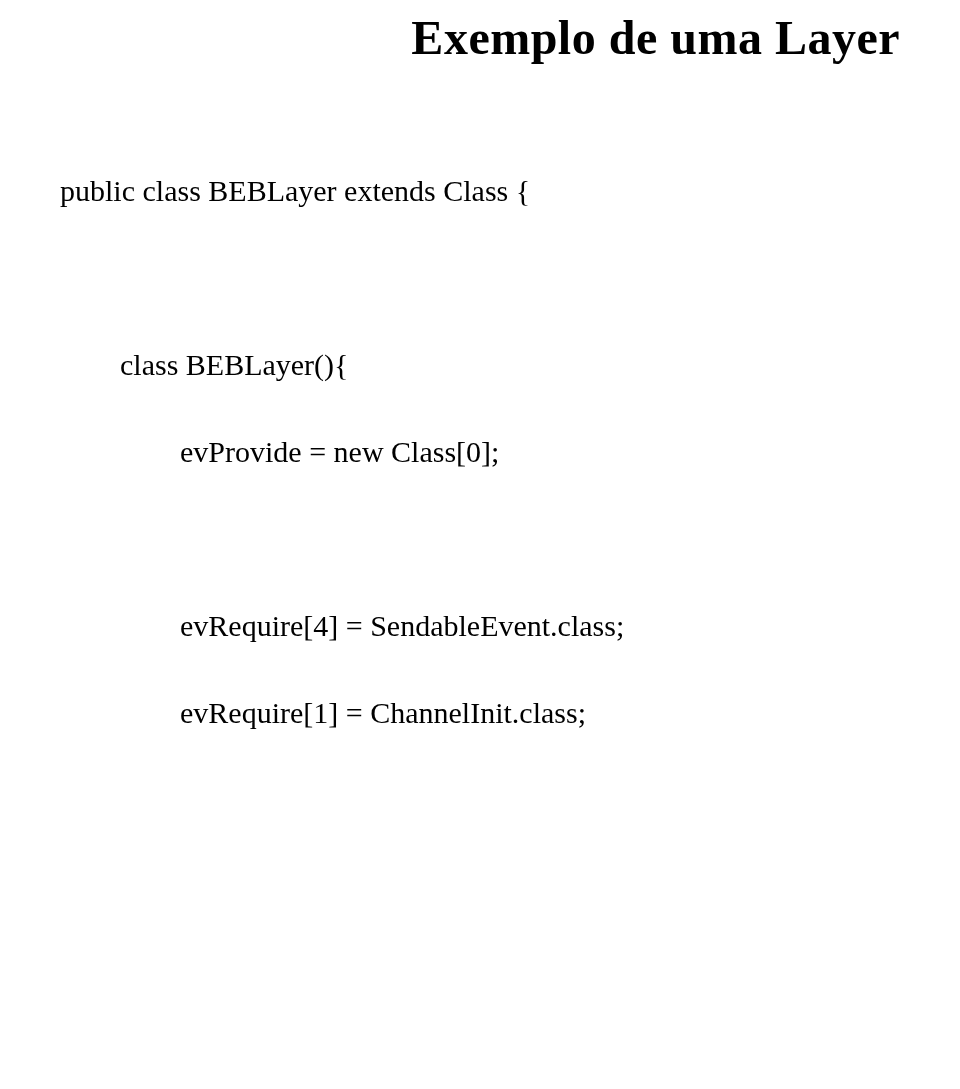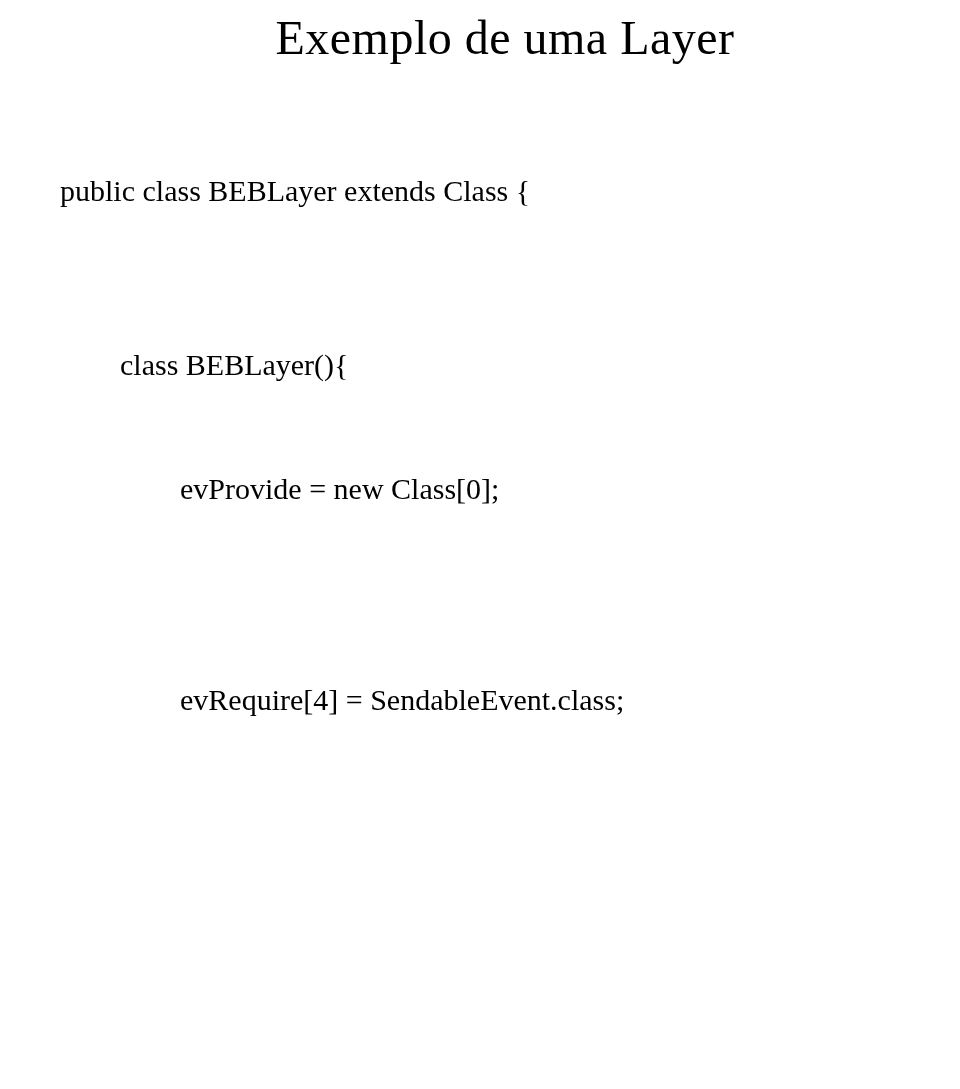--- a/index.html
+++ b/index.html
@@ -11,47 +11,48 @@
     color: #000000;
   }
   .page {
     width: 960px;
     min-height: 1089px;
     box-sizing: border-box;
     padding: 10px 60px 60px 60px;
   }
   .title {
     font-size: 48px;
-    font-weight: normal;
-    text-align: center;
+    font-weight: bold;
+    text-align: right;
     margin: 0 0 60px 50px;
     letter-spacing: 0.5px;
   }
   .code {
     font-size: 30px;
     line-height: 1.45;
     white-space: pre;
     font-family: "Times New Roman", Times, serif;
   }
   .indent1 { padding-left: 60px; }
-  .indent2 { padding-left: 120px; margin-top: 37px; }
+  .indent2 { padding-left: 120px; }
 </style>
 </head>
 <body>
 
 <div class="page">
   <h1 class="title">Exemplo de uma Layer</h1>
 
   <div class="code">
 <div>public class BEBLayer extends Class {</div>
 <div>&nbsp;</div>
 <div class="indent1">class BEBLayer(){</div>
 <div class="indent2">evProvide = new Class[0];</div>
 <div>&nbsp;</div>
 <div class="indent2">evRequire[4] = SendableEvent.class;</div>
+<div class="indent2">evRequire[1] = ChannelInit.class;</div>
 <div>&nbsp;</div>
 
 
 
 
 
 
 
 
 

